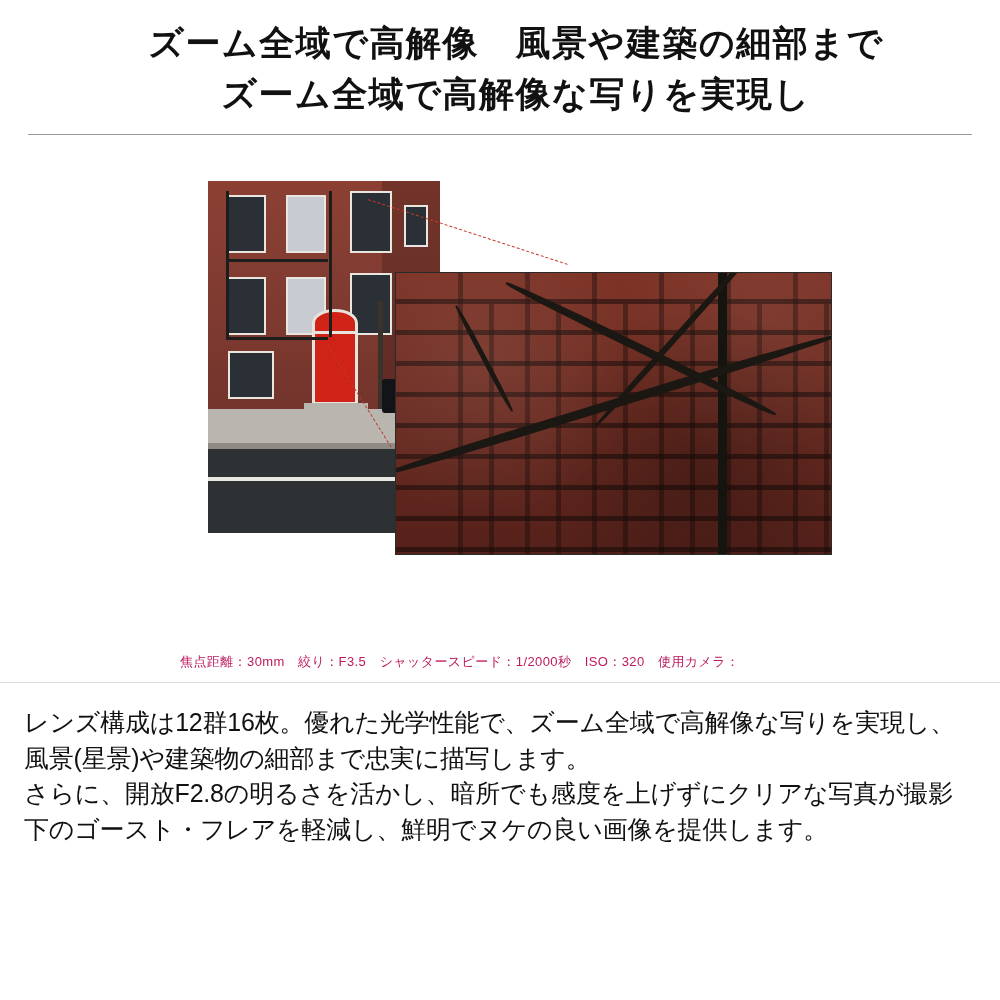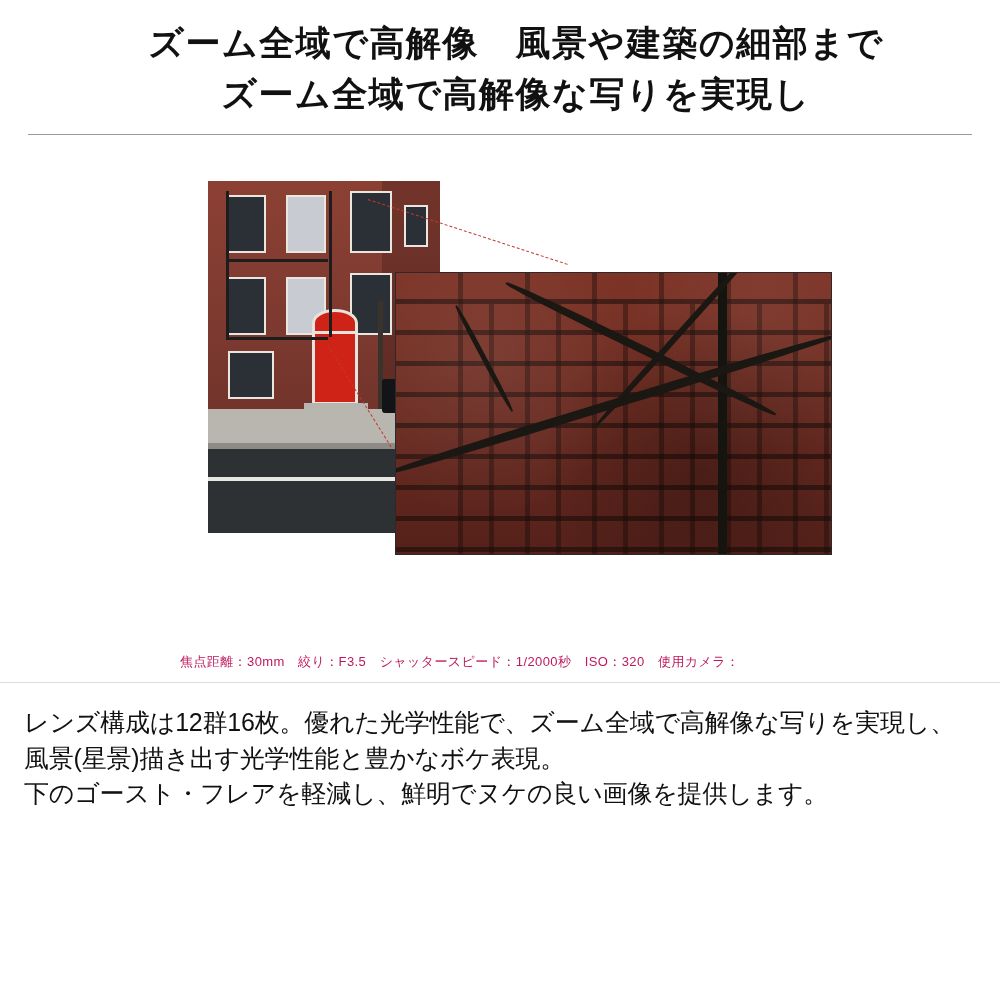--- a/index.html
+++ b/index.html
@@ -278,15 +278,16 @@
   </div>
 </div>
 
 <div class="caption">
   <div>焦点距離：30mm　絞り：F3.5　シャッタースピード：1/2000秒　ISO：320　使用カメラ：</div>
   <div>Nikon Z 8</div>
 </div>
 
 <div class="bodyblock">
   <p>レンズ構成は12群16枚。優れた光学性能で、ズーム全域で高解像な写りを実現し、</p>
-  <p>風景(星景)描き出す光学性能と豊かなボケ表現。</p>
+  <p>風景(星景)や建築物の細部まで忠実に描写します。</p>
+  <p>さらに、開放F2.8の明るさを活かし、暗所でも感度を上げずにクリアな写真が撮影</p>
   <p>下のゴースト・フレアを軽減し、鮮明でヌケの良い画像を提供します。</p>
 </div>
 
 </body></html>

